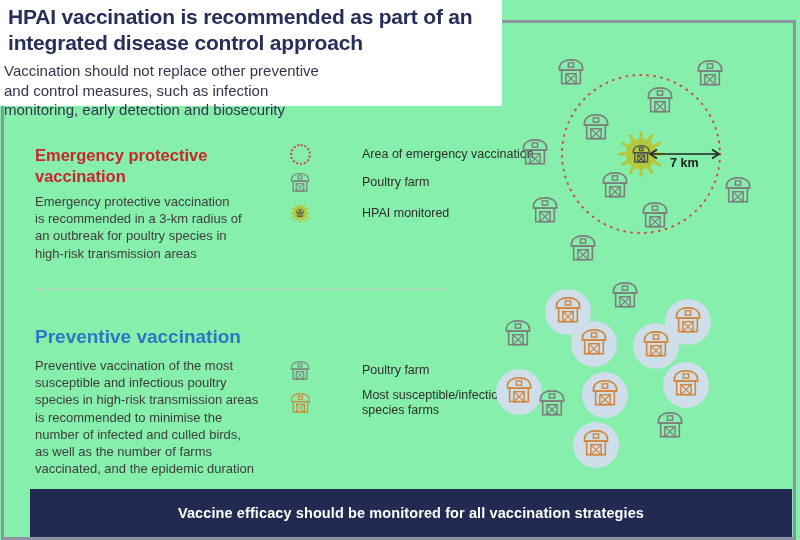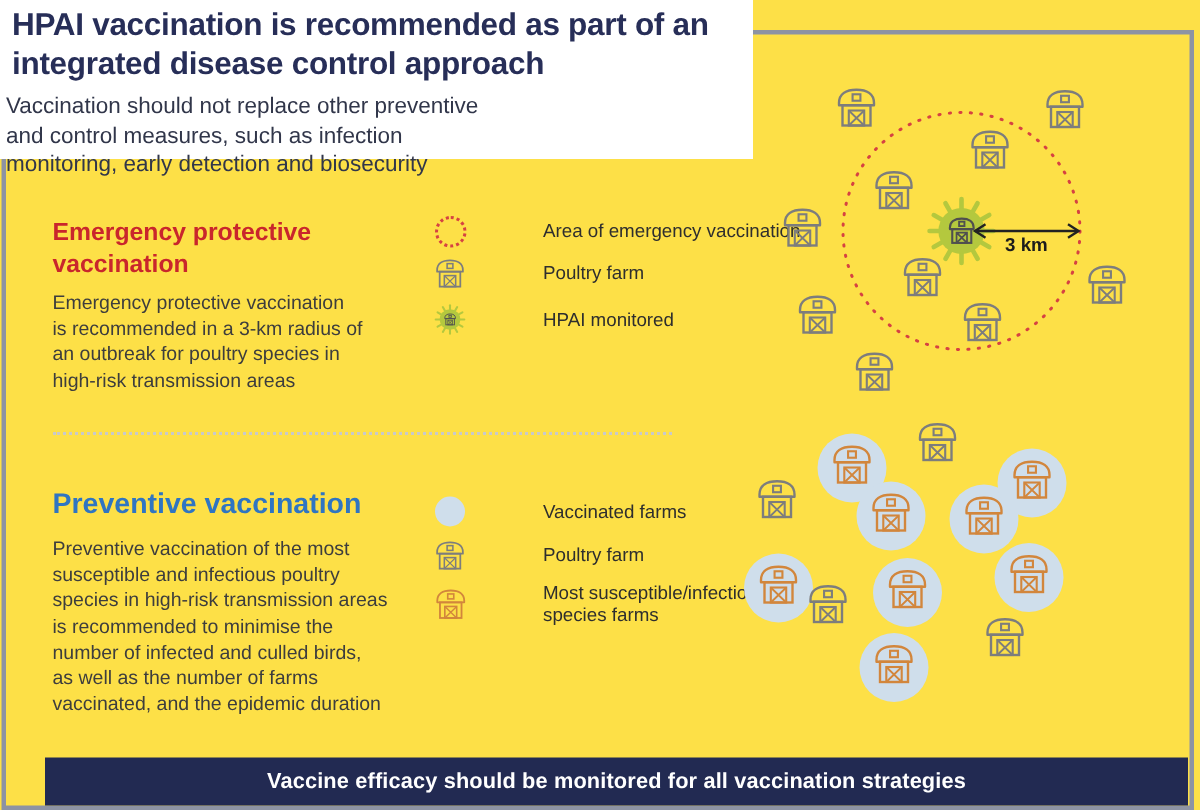--- a/index.html
+++ b/index.html
@@ -1,18 +1,18 @@
 <!DOCTYPE html>
 <html><head>
 <meta charset="utf-8">
 <style>
   html,body{margin:0;padding:0;background:#ffffff;}
   #canvas{
     position:relative;width:800px;height:540px;overflow:hidden;
-    background:#fde047;font-family:"Liberation Sans","DejaVu Sans",sans-serif;
+    background:#86efac;font-family:"Liberation Sans","DejaVu Sans",sans-serif;
   }
   .abs{position:absolute;}
   
   #frame{left:1px;top:20px;right:4px;bottom:0;border:3px solid #8d93a3;z-index:0;}
   #frame-cover{left:0;top:0;width:502px;height:106px;background:#ffffff;z-index:1;}
   
   #page-title{left:8px;top:4px;width:520px;font-size:21px;font-weight:bold;
     color:#272e58;line-height:26px;white-space:pre-line;z-index:2;letter-spacing:-0.2px;}
   #page-subtitle{left:4px;top:61px;width:360px;font-size:15px;color:#31364a;
     line-height:19.5px;white-space:pre-line;z-index:2;}
@@ -35,21 +35,21 @@
   #legend1-row3{left:287px;top:200px;}
   #legend2-row1{left:287px;top:331px;}
   #legend2-row2{left:287px;top:360px;}
   #legend2-row3{left:287px;top:388px;}
   
   #diagram-layer{left:0;top:0;width:800px;height:540px;z-index:2;pointer-events:none;}
   .halo{position:absolute;border-radius:50%;}
   .farm{position:absolute;}
   #distance-label{left:670px;top:156px;font-size:12.5px;font-weight:bold;color:#1c1c1c;z-index:3;}
   
-  #footer-banner{left:6px;right:8px;bottom:3px;height:32px;background:#222a52;z-index:3;
+  #footer-banner{left:6px;right:8px;bottom:3px;height:48px;background:#222a52;z-index:3;
     display:flex;align-items:center;justify-content:center;margin-left:24px;}
   #footer-text{color:#ffffff;font-size:14.5px;font-weight:bold;letter-spacing:0.1px;}
 </style>
 </head>
 <body>
 
 <div id="canvas">
 
   <div id="frame" class="abs"></div>
   <div id="frame-cover" class="abs"></div>
@@ -118,26 +118,20 @@
 
   <div id="preventive-body" class="abs section-body">Preventive vaccination of the most
 susceptible and infectious poultry
 species in high-risk transmission areas
 is recommended to minimise the
 number of infected and culled birds,
 as well as the number of farms
 vaccinated, and the epidemic duration</div>
   <div id="preventive-heading" class="abs section-heading">Preventive vaccination</div>
 
-  <div id="legend2-row1" class="abs legend-row">
-    <span class="legend-icon-box">
-        <span class="blue-circle"></span>
-      </span>
-    <span class="legend-label">Vaccinated farms</span>
-  </div>
   <div id="legend2-row2" class="abs legend-row">
     <span class="legend-icon-box">
         <svg width="22" height="21" viewBox="0 0 32 30" fill="none" xmlns="http://www.w3.org/2000/svg">
     <path d="M3.5 13 L3.5 11.5 C3.5 5 8.5 2 16 2 C23.5 2 28.5 5 28.5 11.5 L28.5 13 Z" stroke="#7d7d7d" stroke-width="1.7" stroke-linejoin="round"></path>
     <rect x="13.2" y="5.2" width="5.6" height="4.6" stroke="#7d7d7d" stroke-width="1.5"></rect>
     <rect x="6" y="13" width="20" height="14.5" stroke="#7d7d7d" stroke-width="1.7"></rect>
     <rect x="10.5" y="16.8" width="11" height="10.7" stroke="#7d7d7d" stroke-width="1.5"></rect>
     <path d="M10.5 16.8 L21.5 27.5 M21.5 16.8 L10.5 27.5" stroke="#7d7d7d" stroke-width="1.3"></path>
   </svg>
       </span>
@@ -347,18 +341,18 @@
     </g>
   </svg></div>
       <div class="abs" style="left: 647px; top: 146px; width: 75px; height: 16px;"><svg width="75" height="16" xmlns="http://www.w3.org/2000/svg">
      <g stroke="#222222" stroke-width="1.6" fill="none">
        <line x1="3" y1="8" x2="72" y2="8"></line>
        <path d="M10 3.5 L3 8 L10 12.5"></path>
        <path d="M65 3.5 L72 8 L65 12.5"></path>
      </g>
    </svg></div>
     </div>
-  <div id="distance-label" class="abs">3 km</div>
+  <div id="distance-label" class="abs">7 km</div>
 
   <div id="footer-banner" class="abs">
     <span id="footer-text">Vaccine efficacy should be monitored for all vaccination strategies</span>
   </div>
 </div>
 
 </body></html>

